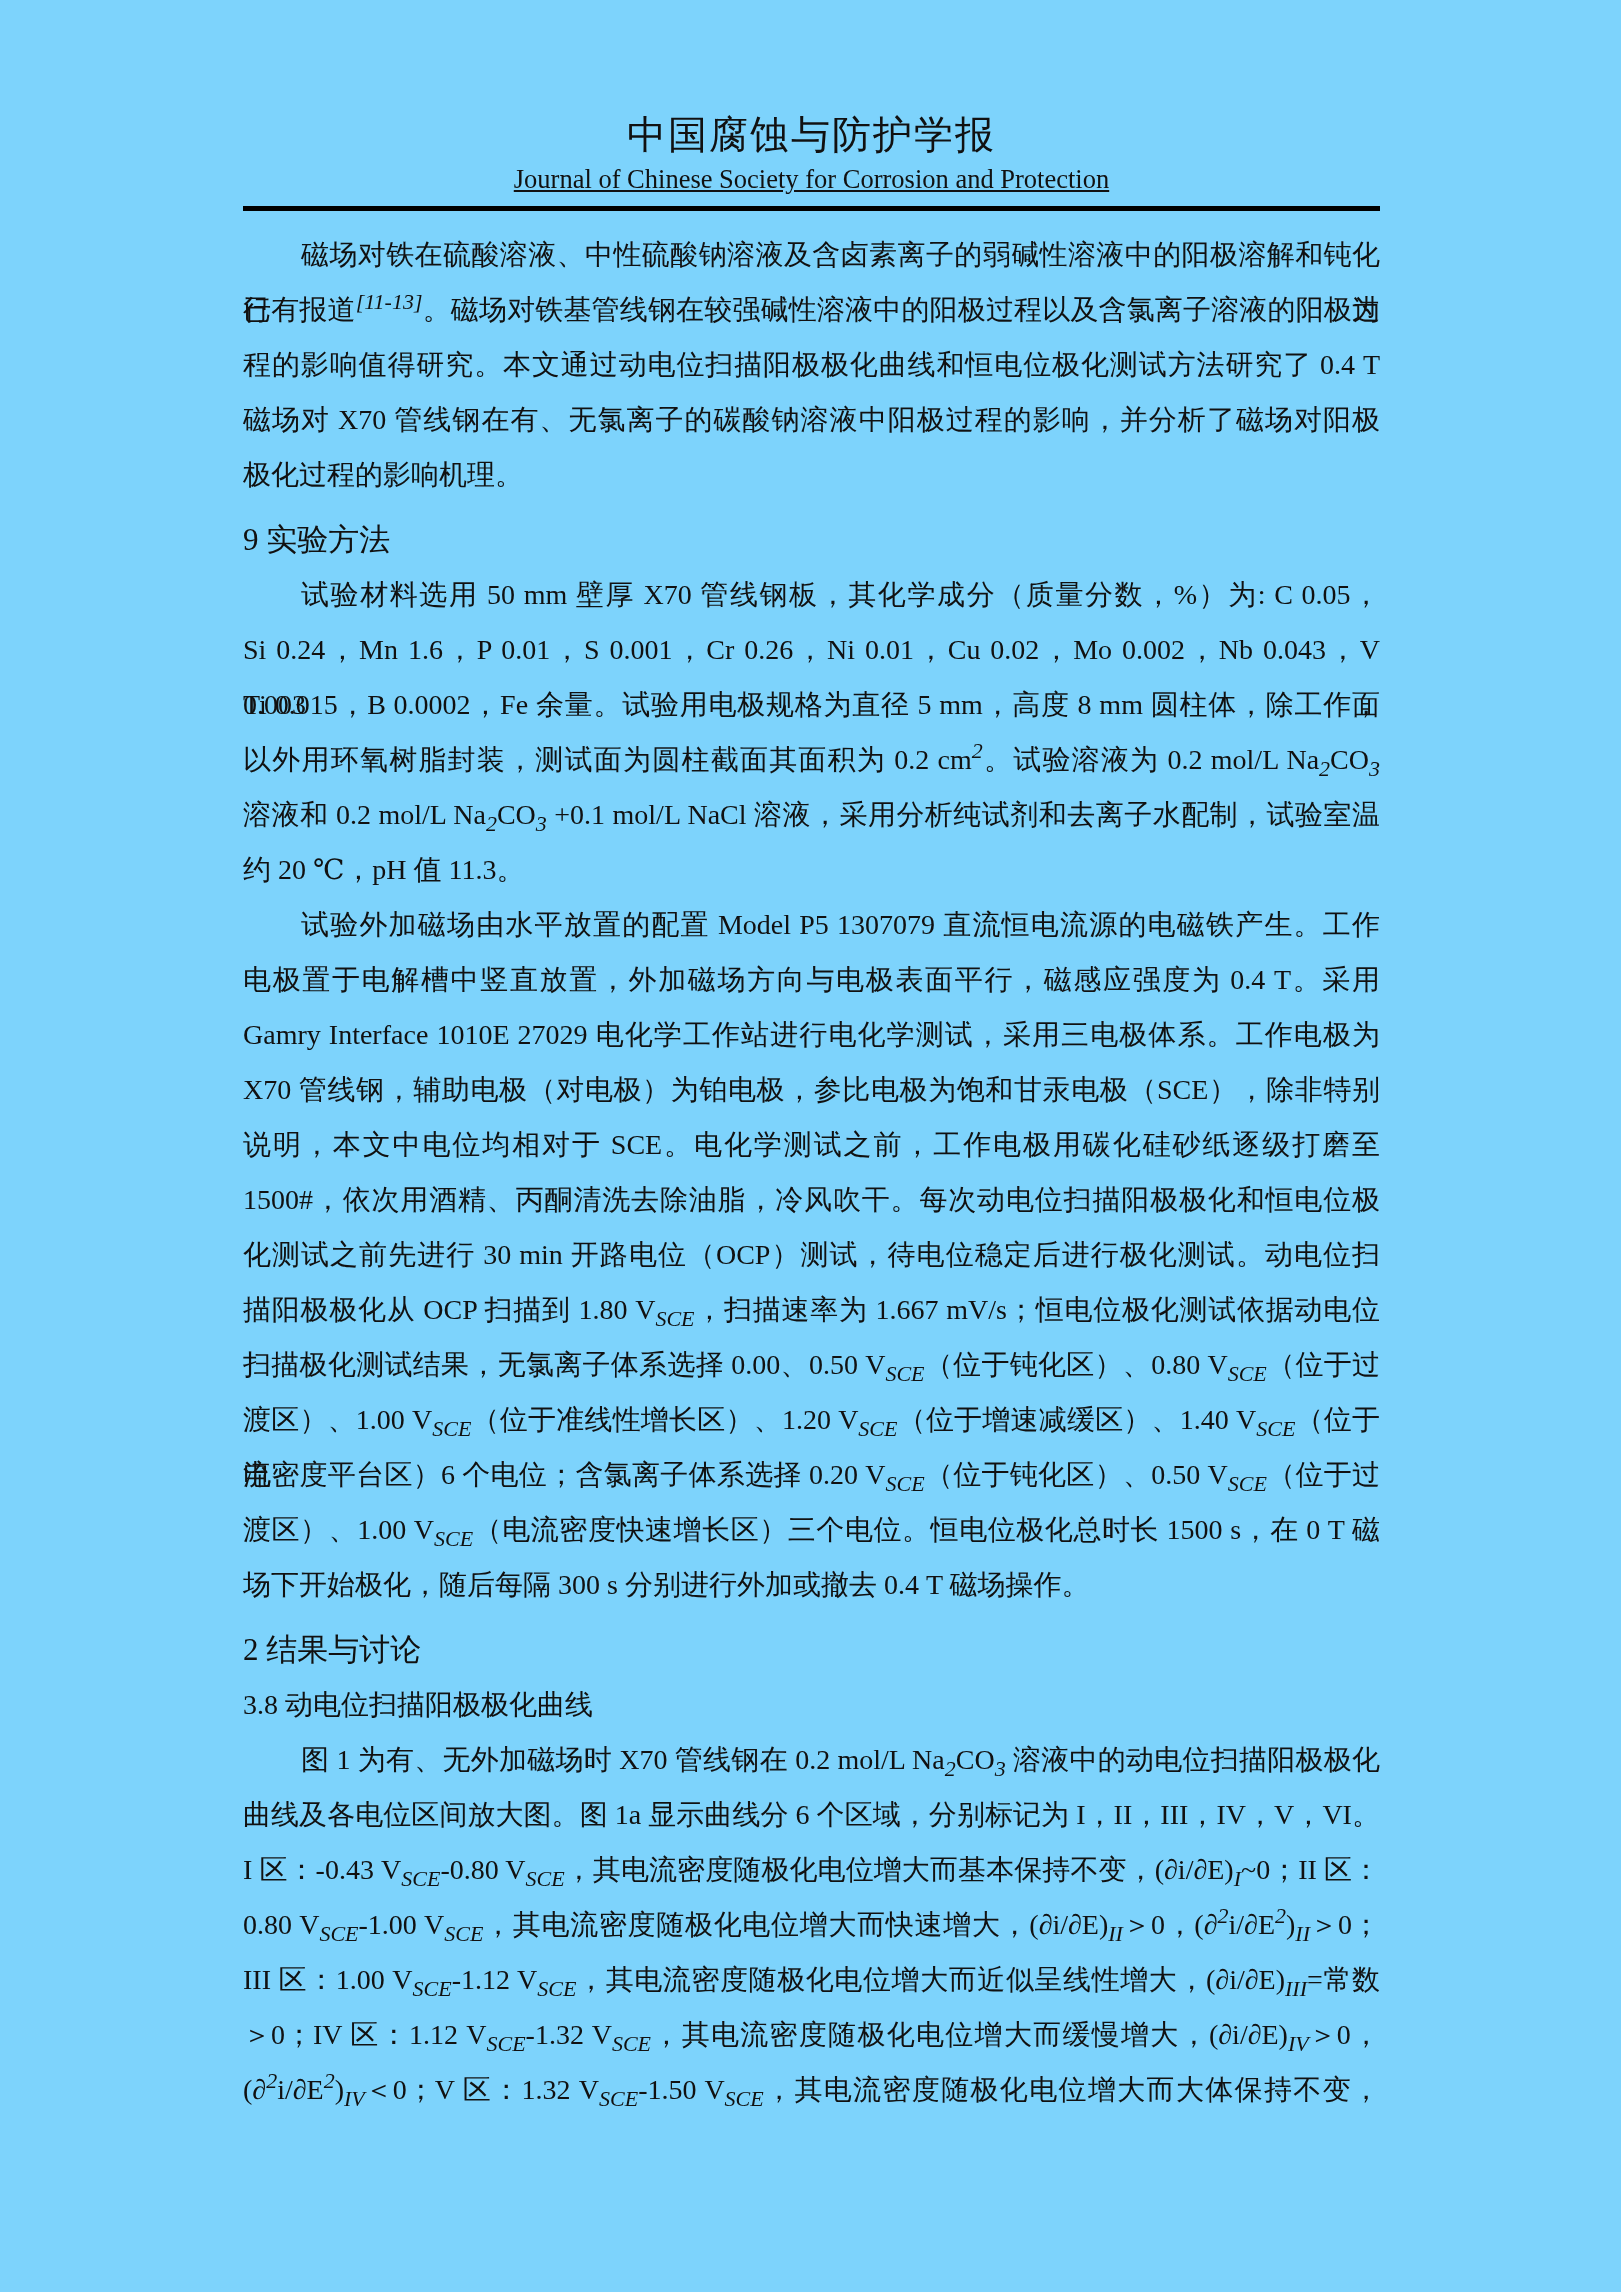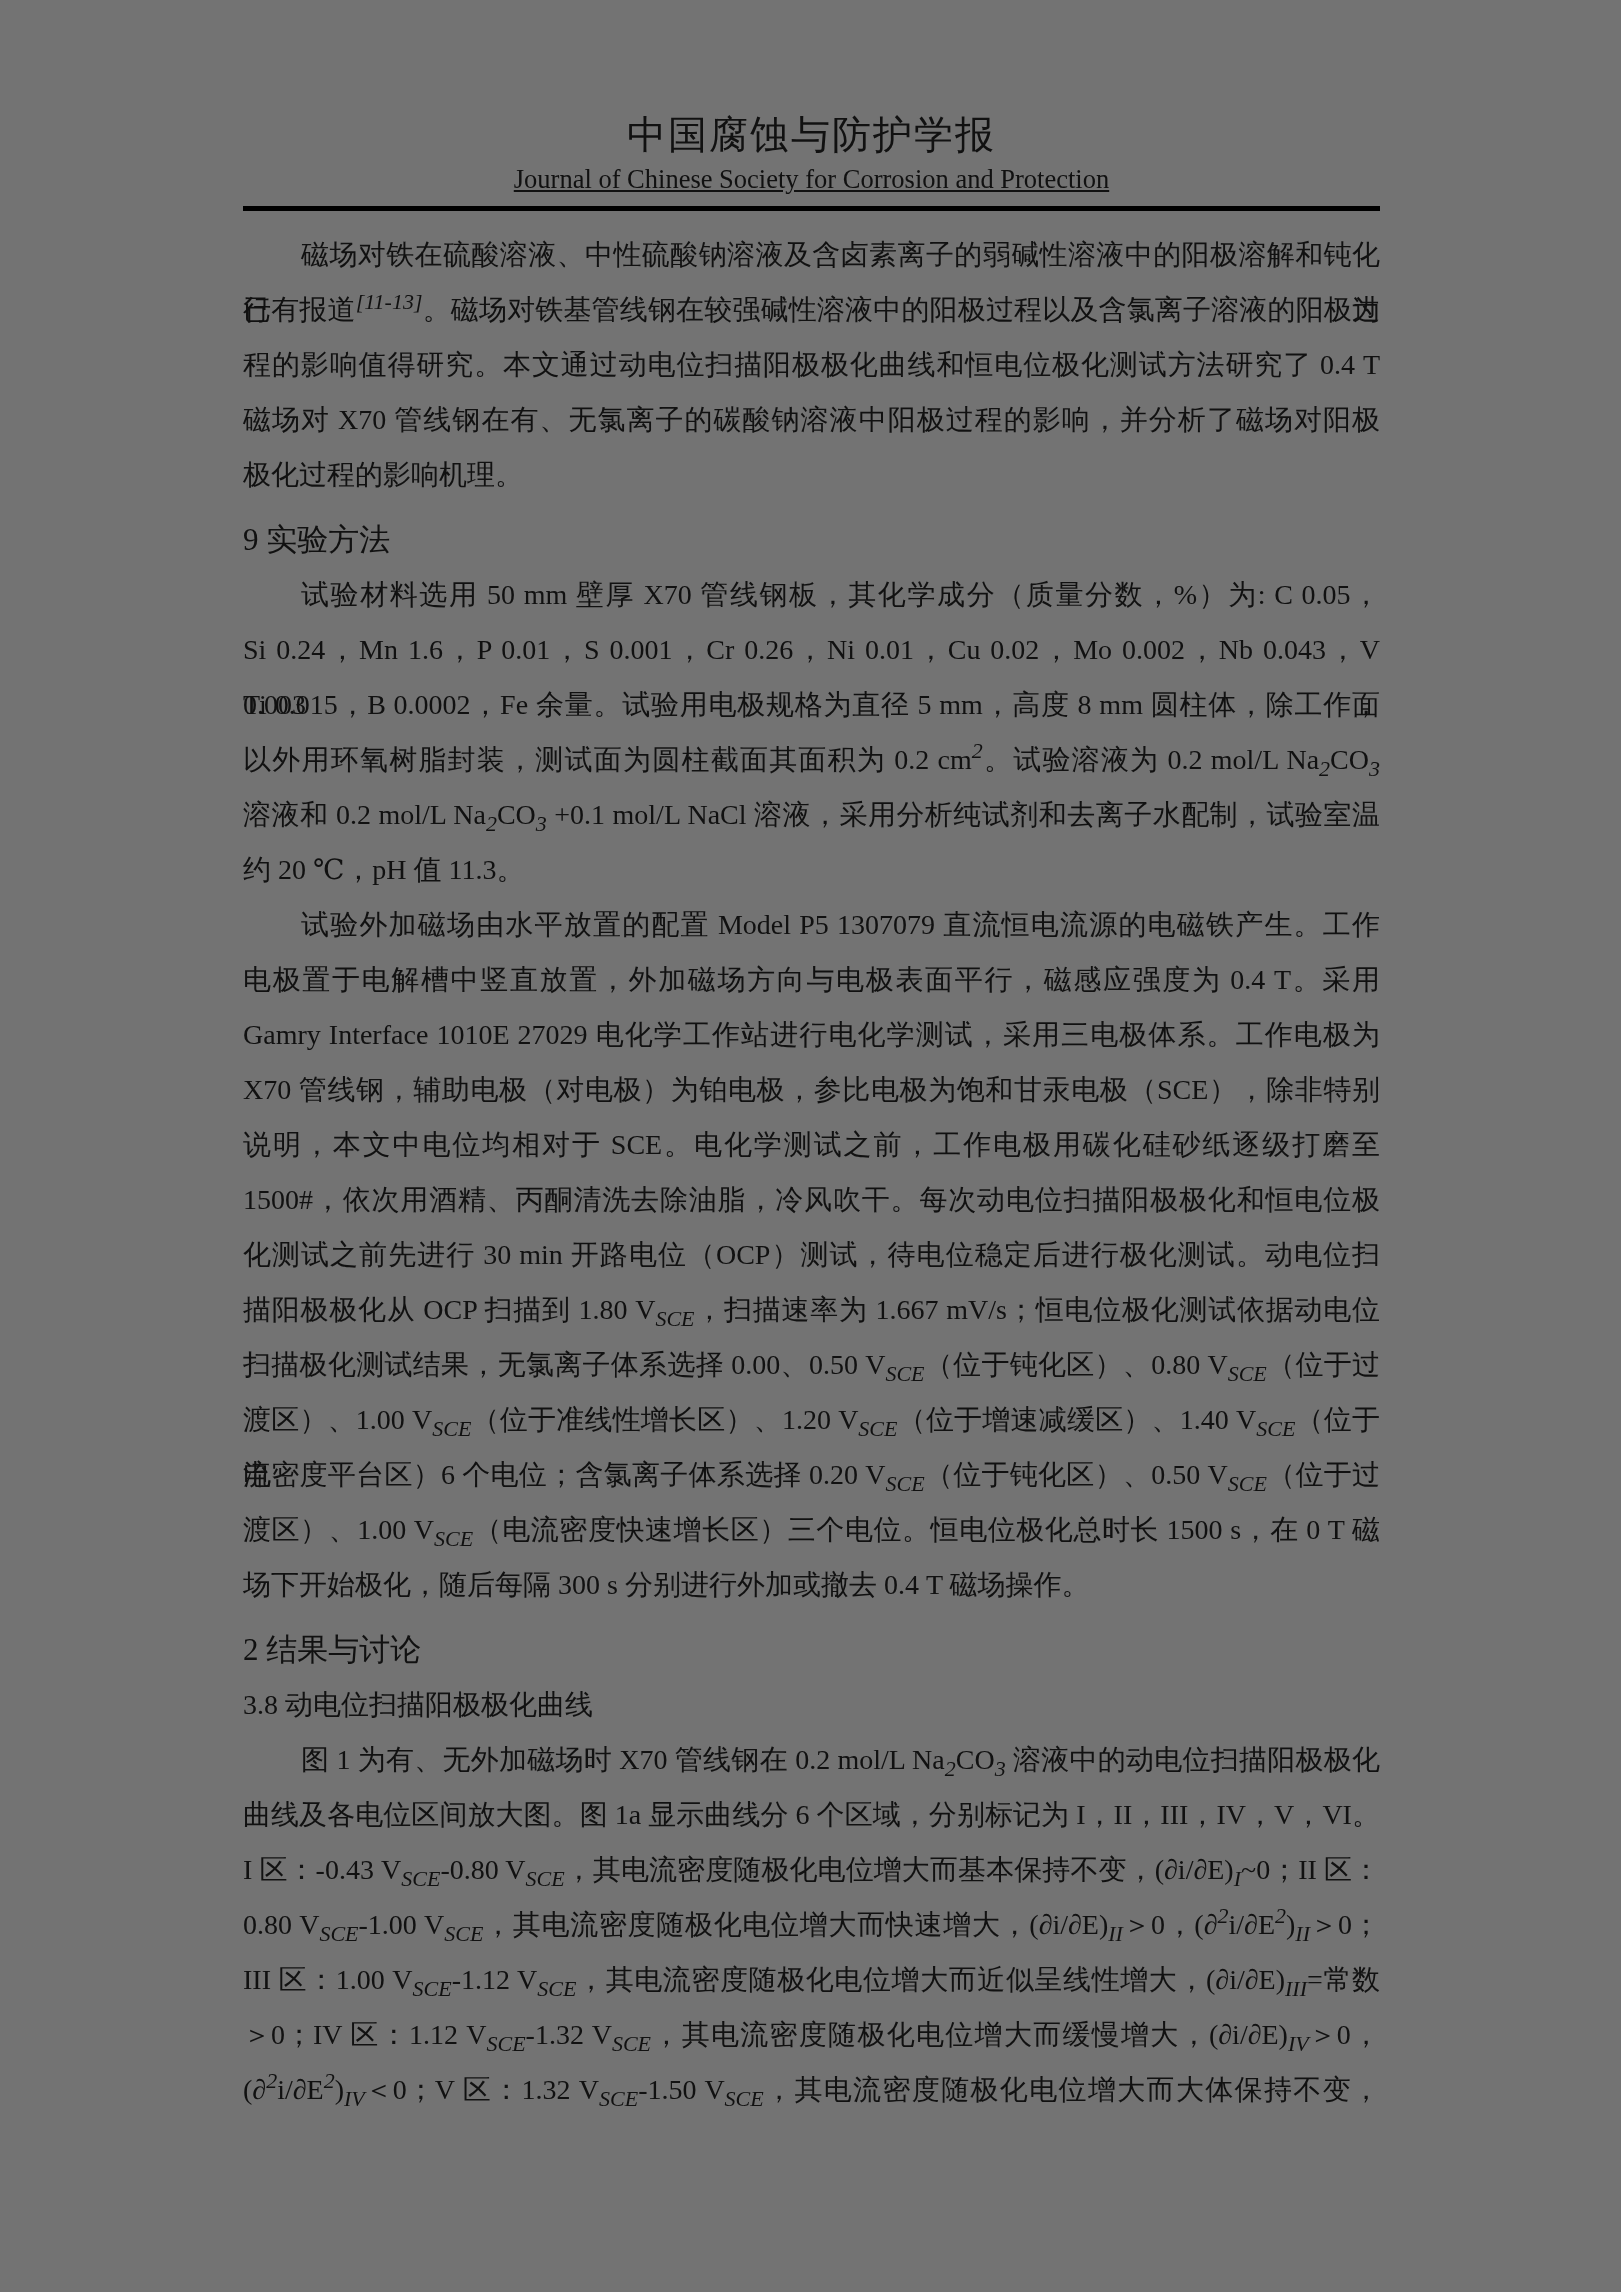--- a/index.html
+++ b/index.html
@@ -4,21 +4,21 @@
 <style>
   html, body {
     margin: 0;
     padding: 0;
     background: #ffffff;
   }
   .page {
     position: relative;
     width: 1621px;
     height: 2293px;
-    background: #737373;
+    background: #7dd3fc;
     color: #111111;
     font-family: "Liberation Serif", "DejaVu Serif", serif;
     overflow: hidden;
   }
   .content {
     margin-left: 243px;
     width: 1137px;
   }
   .header {
     padding-top: 114px;

